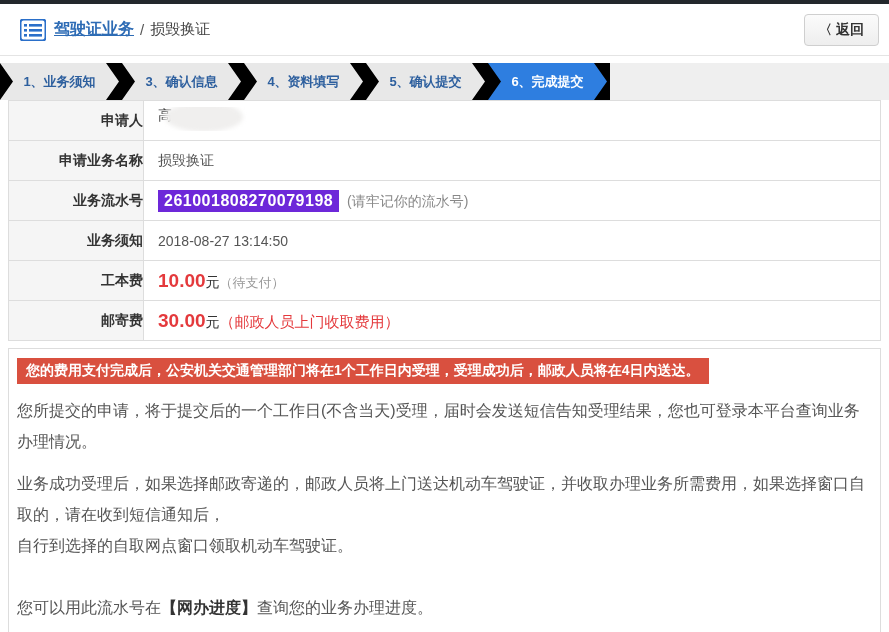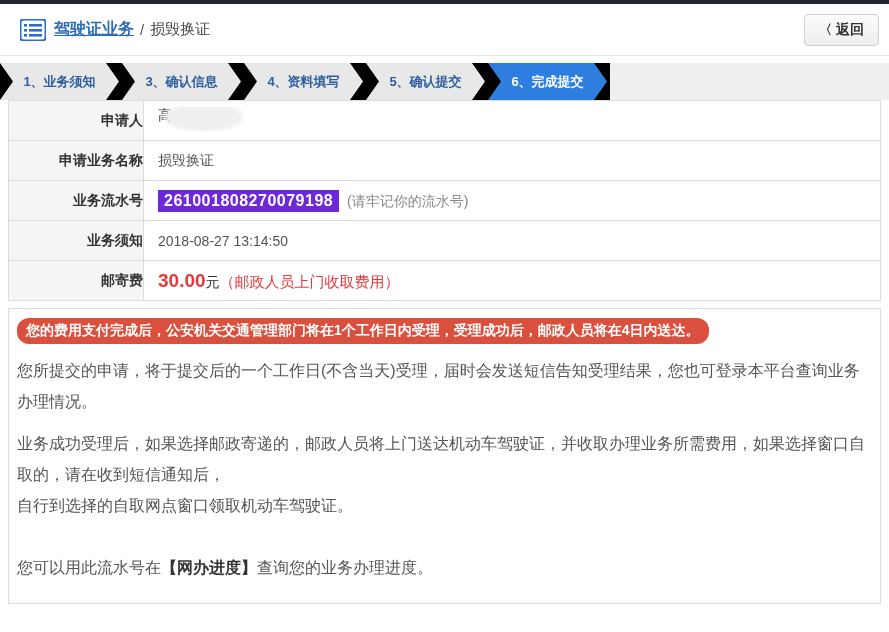--- a/index.html
+++ b/index.html
@@ -39,21 +39,21 @@
   .serial-badge { display:inline-block; background:#6d28d9; color:#fff; font-weight:bold;
     font-size:16px; padding:2px 6px; letter-spacing:0.5px; }
   .serial-note { color:#888; font-size:14px; margin-left:4px; }
   .price { color:#e4393c; font-weight:bold; font-size:19px; }
   .unit { color:#333; font-size:14px; }
   .fee-note-gray { color:#999; font-size:13px; }
   .fee-note-red { color:#e4393c; font-size:15px; }
   
   .notice-box { border:1px solid #ddd; margin-top:7px; padding:9px 12px 20px 8px; background:#fff; }
   .banner { display:inline-block; background:#d9503f; color:#fff; font-weight:bold;
-    font-size:14px; padding:3px 9px; line-height:1.4;border-radius:12px; }
+    font-size:14px; padding:3px 9px; line-height:1.4; }
   .notice-box p { font-size:16px; color:#555; line-height:1.95; margin-top:11px; }
   .notice-box p.p3 { margin-top:30px; }
   .p3 b { color:#333;text-align:center; }
 </style>
 </head>
 <body>
 
 <div class="top-line"></div>
 
 <div class="header">
@@ -110,20 +110,26 @@
       <td>
         <span class="serial-badge">261001808270079198</span>
         <span class="serial-note">(请牢记你的流水号)</span>
       </td>
     </tr>
     <tr>
       <th>业务须知</th>
       <td>2018-08-27 13:14:50</td>
     </tr>
     <tr>
+      <th>工本费</th>
+      <td>
+        <span class="price">10.00</span><span class="unit">元</span><span class="fee-note-gray">（待支付）</span>
+      </td>
+    </tr>
+    <tr>
       <th>邮寄费</th>
       <td>
         <span class="price">30.00</span><span class="unit">元</span><span class="fee-note-red">（邮政人员上门收取费用）</span>
       </td>
     </tr>
   </tbody>
     </table>
 
   <div class="notice-box">
     <span class="banner">您的费用支付完成后，公安机关交通管理部门将在1个工作日内受理，受理成功后，邮政人员将在4日内送达。</span>

